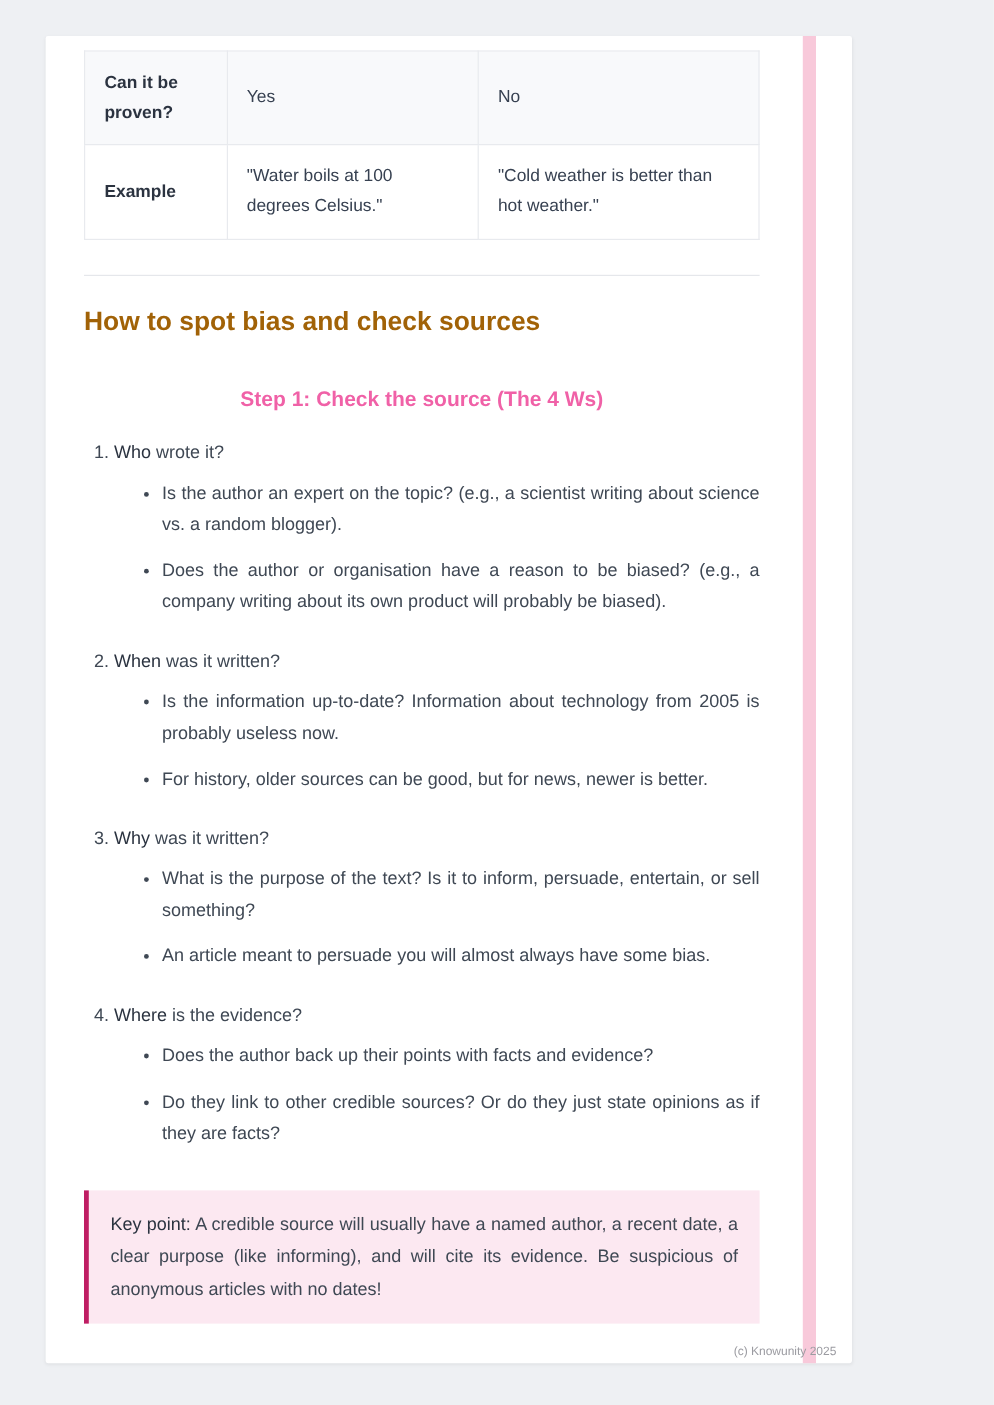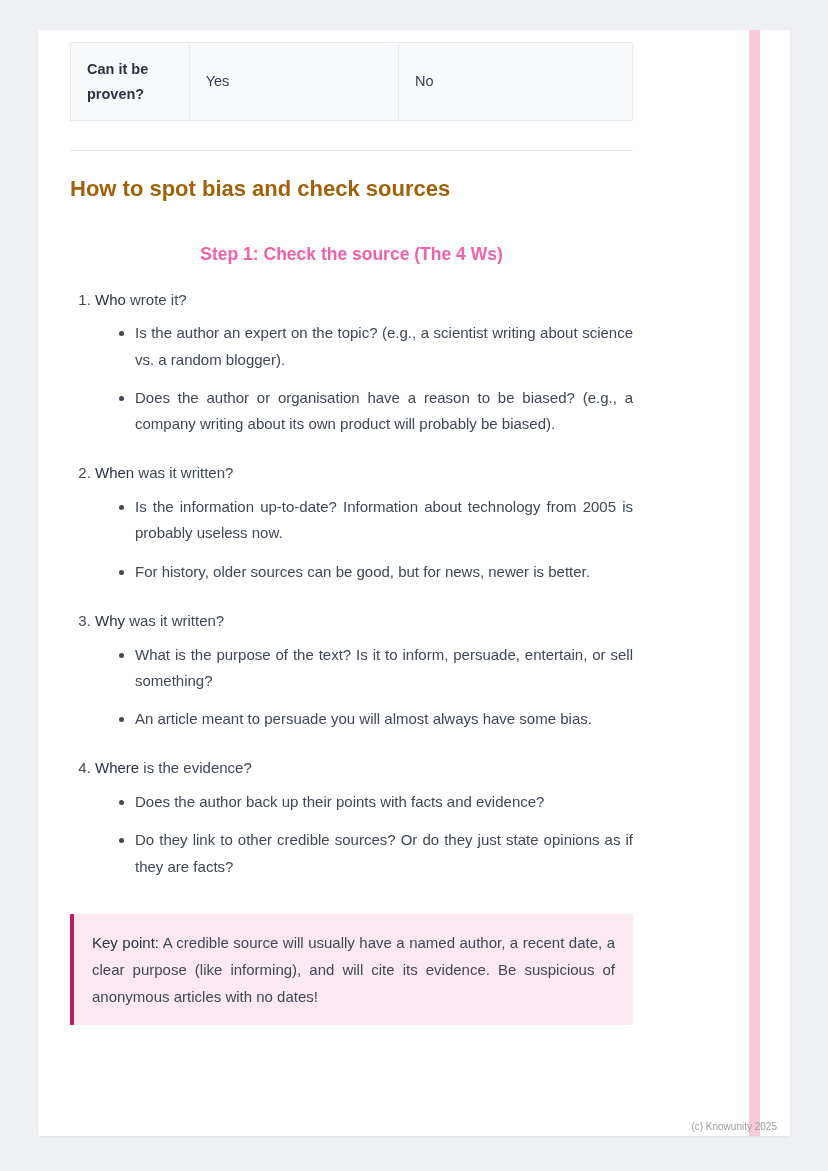--- a/index.html
+++ b/index.html
@@ -12,21 +12,21 @@
     position: relative;
     width: 828px;
     height: 1171px;
     background: #eef0f3;
     overflow: hidden;
   }
   .card {
     position: absolute;
     left: 38px;
     top: 30px;
-    width: 752px;
+    width: 672px;
     height: 1106px;
     background: #ffffff;
     box-shadow: 0 1px 3px rgba(0,0,0,0.06);
     border-radius: 2px;
   }
   .ribbon {
     position: absolute;
     top: 0;
     bottom: 0;
     right: 30px;
@@ -139,20 +139,25 @@
 
     <div class="content">
 
       <table class="cmp-table">
         <tbody>
           <tr class="striped">
             <td class="label-cell">Can it be proven?</td>
             <td class="col-fact">Yes</td>
             <td class="col-op">No</td>
           </tr>
+          <tr>
+            <td class="label-cell">Example</td>
+            <td class="col-fact">"Water boils at 100 degrees Celsius."</td>
+            <td class="col-op">"Cold weather is better than hot weather."</td>
+          </tr>
         </tbody>
       </table>
 
       <hr class="divider">
 
       <h2 class="section-heading">How to spot bias and check sources</h2>
 
 
       <h3 class="step-heading">Step 1: Check the source (The 4 Ws)</h3>
 

